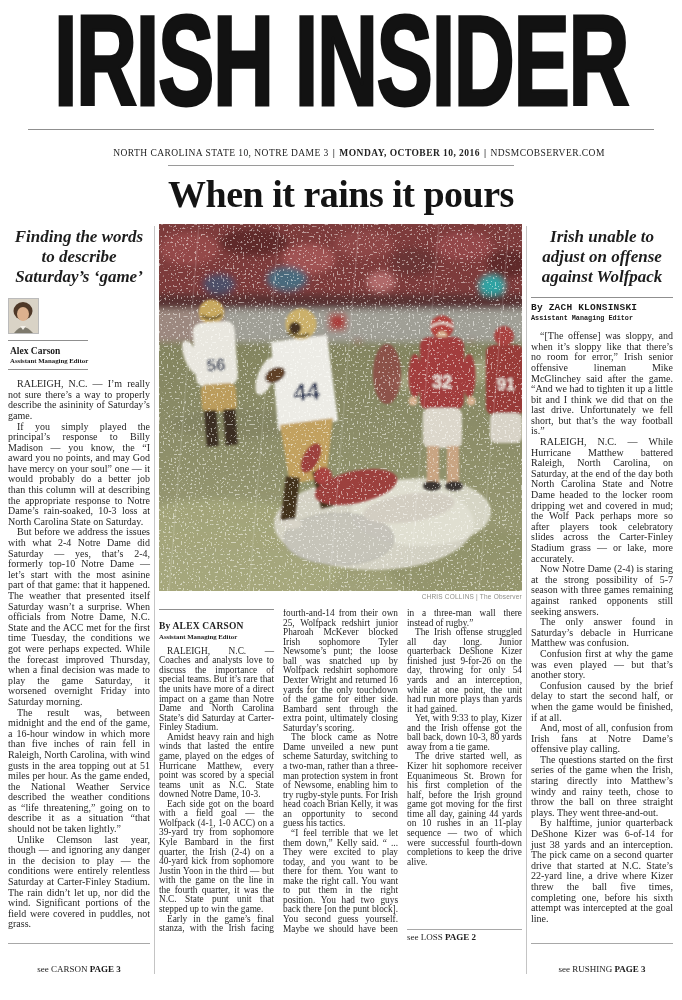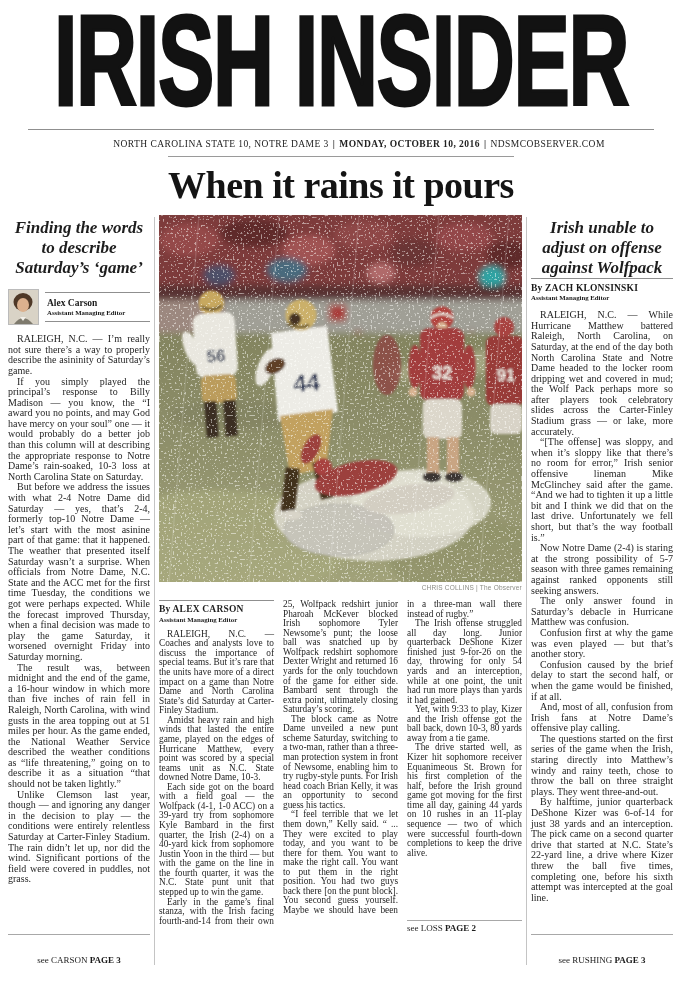--- a/index.html
+++ b/index.html
@@ -11,63 +11,63 @@
   }
   
   .masthead-wrap { height:110px; margin-top:10px; display:flex; justify-content:center; align-items:flex-start; overflow:visible; }
   .masthead {
     font-family:"Liberation Sans", sans-serif; font-weight:700; font-size:128px;
     line-height:0.80; white-space:nowrap; letter-spacing:-2px;
     transform:scaleX(0.66); transform-origin:center bottom;
     -webkit-text-stroke:3px #121212; color:#121212;
   }
   .rule-full { border-top:1.5px solid #8f8f8f; margin:9px 28px 0 28px; }
-  .dateline { text-align:center; margin-top:9px; font-size:9.5px; letter-spacing:0.45px; color:#222; white-space:nowrap;padding-left:36px; }
+  .dateline { text-align:center; margin-top:18px; font-size:9.5px; letter-spacing:0.45px; color:#222; white-space:nowrap;padding-left:36px; }
   .dateline b { font-weight:700; }
   .dateline .sep { margin:0 4px; font-weight:700; }
   .rule-short { width:346px; border-top:1px solid #9a9a9a; margin:7px auto 0 auto; }
   .main-headline {
     text-align:center; font-size:38px; font-weight:700; letter-spacing:-0.5px;
     margin-top:6px; color:#141414;
   }
   
   .main { display:flex; padding:0 8px; margin-top:8px; height:762px; }
   .vline { width:1px; background:#c4c4c4; margin:2px 4px 12px 4px; }
   .side-col { width:142px; display:flex; flex-direction:column; padding-bottom:12px; }
   .side-headline {
     font-style:italic; font-size:17px; line-height:1.18; text-align:center; color:#1d1d1d; margin-top:3px;
   }
   
-  .author-block { display:flex; gap:6px; margin-top:11px; align-items:center; }
+  .author-block { display:flex; gap:6px; margin-top:11px; align-items:flex-start;flex-direction:column; }
   .portrait { width:31px; height:36px; flex:0 0 auto; border:1px solid #bbb; background:#d8d2c6; }
   .author-meta { flex:1; border-top:1px solid #8f8f8f; border-bottom:1px solid #8f8f8f; padding:5px 0 5px 2px; }
   .author-name { font-weight:700; font-size:9.5px; }
   .author-title { font-weight:700; font-size:6.8px; margin-top:1px; }
   
-  .byline-block { border-top:1px solid #8f8f8f; padding-top:4px; }
+  .byline-block { margin-top:10px; border-top:1px solid #8f8f8f; padding-top:4px;font-family:Liberation Mono, monospace; }
   .byline-name { font-weight:700; font-size:9.5px; letter-spacing:0.2px; }
   .byline-title { font-weight:700; font-size:6.8px; margin-top:1px; }
   
   .body-text { margin-top:9px; font-size:10px; line-height:1.06; text-align:justify; color:#1f1f1f; }
   .body-text p { text-indent:9px; }
   
   .jump { margin-top:auto; border-top:1px solid #a8a8a8; padding-top:20px; text-align:center; font-size:9px; }
   .jump b { font-weight:700; }
   
   .center-col { width:363px; display:flex; flex-direction:column; }
   .photo-frame { width:363px; height:367px; background:#8e8f72; overflow:hidden; }
   .credit { font-family:"Liberation Sans", sans-serif; font-size:6.5px; color:#8c8c86; text-align:right; margin-top:2px; letter-spacing:0.2px; }
   .caption { font-size:9.3px; font-weight:700; font-style:italic; line-height:1.22; text-align:justify; margin-top:3px; color:#1c1c1c; }
   .story {
     position:relative; margin-top:9px; height:333px; overflow:hidden;
     column-count:3; column-gap:9px; column-fill:auto;
     font-size:9.3px; line-height:1.03; text-align:justify; color:#1f1f1f;
   }
   .story p { text-indent:8px; }
-  .story-byline { border-top:1px solid #8f8f8f; padding-top:4px; margin-bottom:7px; }
+  .story-byline { border-top:1px solid #8f8f8f; padding-top:12px; margin-bottom:7px; }
   .story-byline .byline-name { font-size:9.5px; }
   .story-jump {
     position:absolute; right:0; bottom:0; width:115px; background:#fff;
     border-top:1px solid #a8a8a8; padding-top:3px; text-align:left; font-size:9px;
   }
 </style>
 </head>
 <body>
 
 <div class="page">
@@ -272,22 +272,22 @@
 
     <div class="vline"></div>
 
     <div class="side-col">
       <h2 class="side-headline">Irish unable to adjust on offense against Wolfpack</h2>
       <div class="byline-block">
         <div class="byline-name">By ZACH KLONSINSKI</div>
         <div class="byline-title">Assistant Managing Editor</div>
       </div>
       <div class="body-text">
+        <p>“[The offense] was sloppy, and when it’s sloppy like that there’s no room for error,” Irish senior offensive lineman Mike McGlinchey said after the game. “And we had to tighten it up a little bit and I think we did that on the last drive. Unfortunately we fell short, but that’s the way football is.”</p>
         <p>RALEIGH, N.C. — While Hurricane Matthew battered Raleigh, North Carolina, on Saturday, at the end of the day both North Carolina State and Notre Dame headed to the locker room dripping wet and covered in mud; the Wolf Pack perhaps more so after players took celebratory slides across the Carter-Finley Stadium grass — or lake, more accurately.</p>
-        <p>“[The offense] was sloppy, and when it’s sloppy like that there’s no room for error,” Irish senior offensive lineman Mike McGlinchey said after the game. “And we had to tighten it up a little bit and I think we did that on the last drive. Unfortunately we fell short, but that’s the way football is.”</p>
         <p>Now Notre Dame (2-4) is staring at the strong possibility of 5-7 season with three games remaining against ranked opponents still seeking answers.</p>
         <p>The only answer found in Saturday’s debacle in Hurricane Matthew was confusion.</p>
         <p>Confusion first at why the game was even played — but that’s another story.</p>
         <p>Confusion caused by the brief delay to start the second half, or when the game would be finished, if at all.</p>
         <p>And, most of all, confusion from Irish fans at Notre Dame’s offensive play calling.</p>
         <p>The questions started on the first series of the game when the Irish, staring directly into Matthew’s windy and rainy teeth, chose to throw the ball on three straight plays. They went three-and-out.</p>
         <p>By halftime, junior quarterback DeShone Kizer was 6-of-14 for just 38 yards and an interception. The pick came on a second quarter drive that started at N.C. State’s 22-yard line, a drive where Kizer threw the ball five times, completing one, before his sixth attempt was intercepted at the goal line.</p>
       </div>
       <div class="jump">
         <span>see RUSHING</span> <b>PAGE 3</b>

